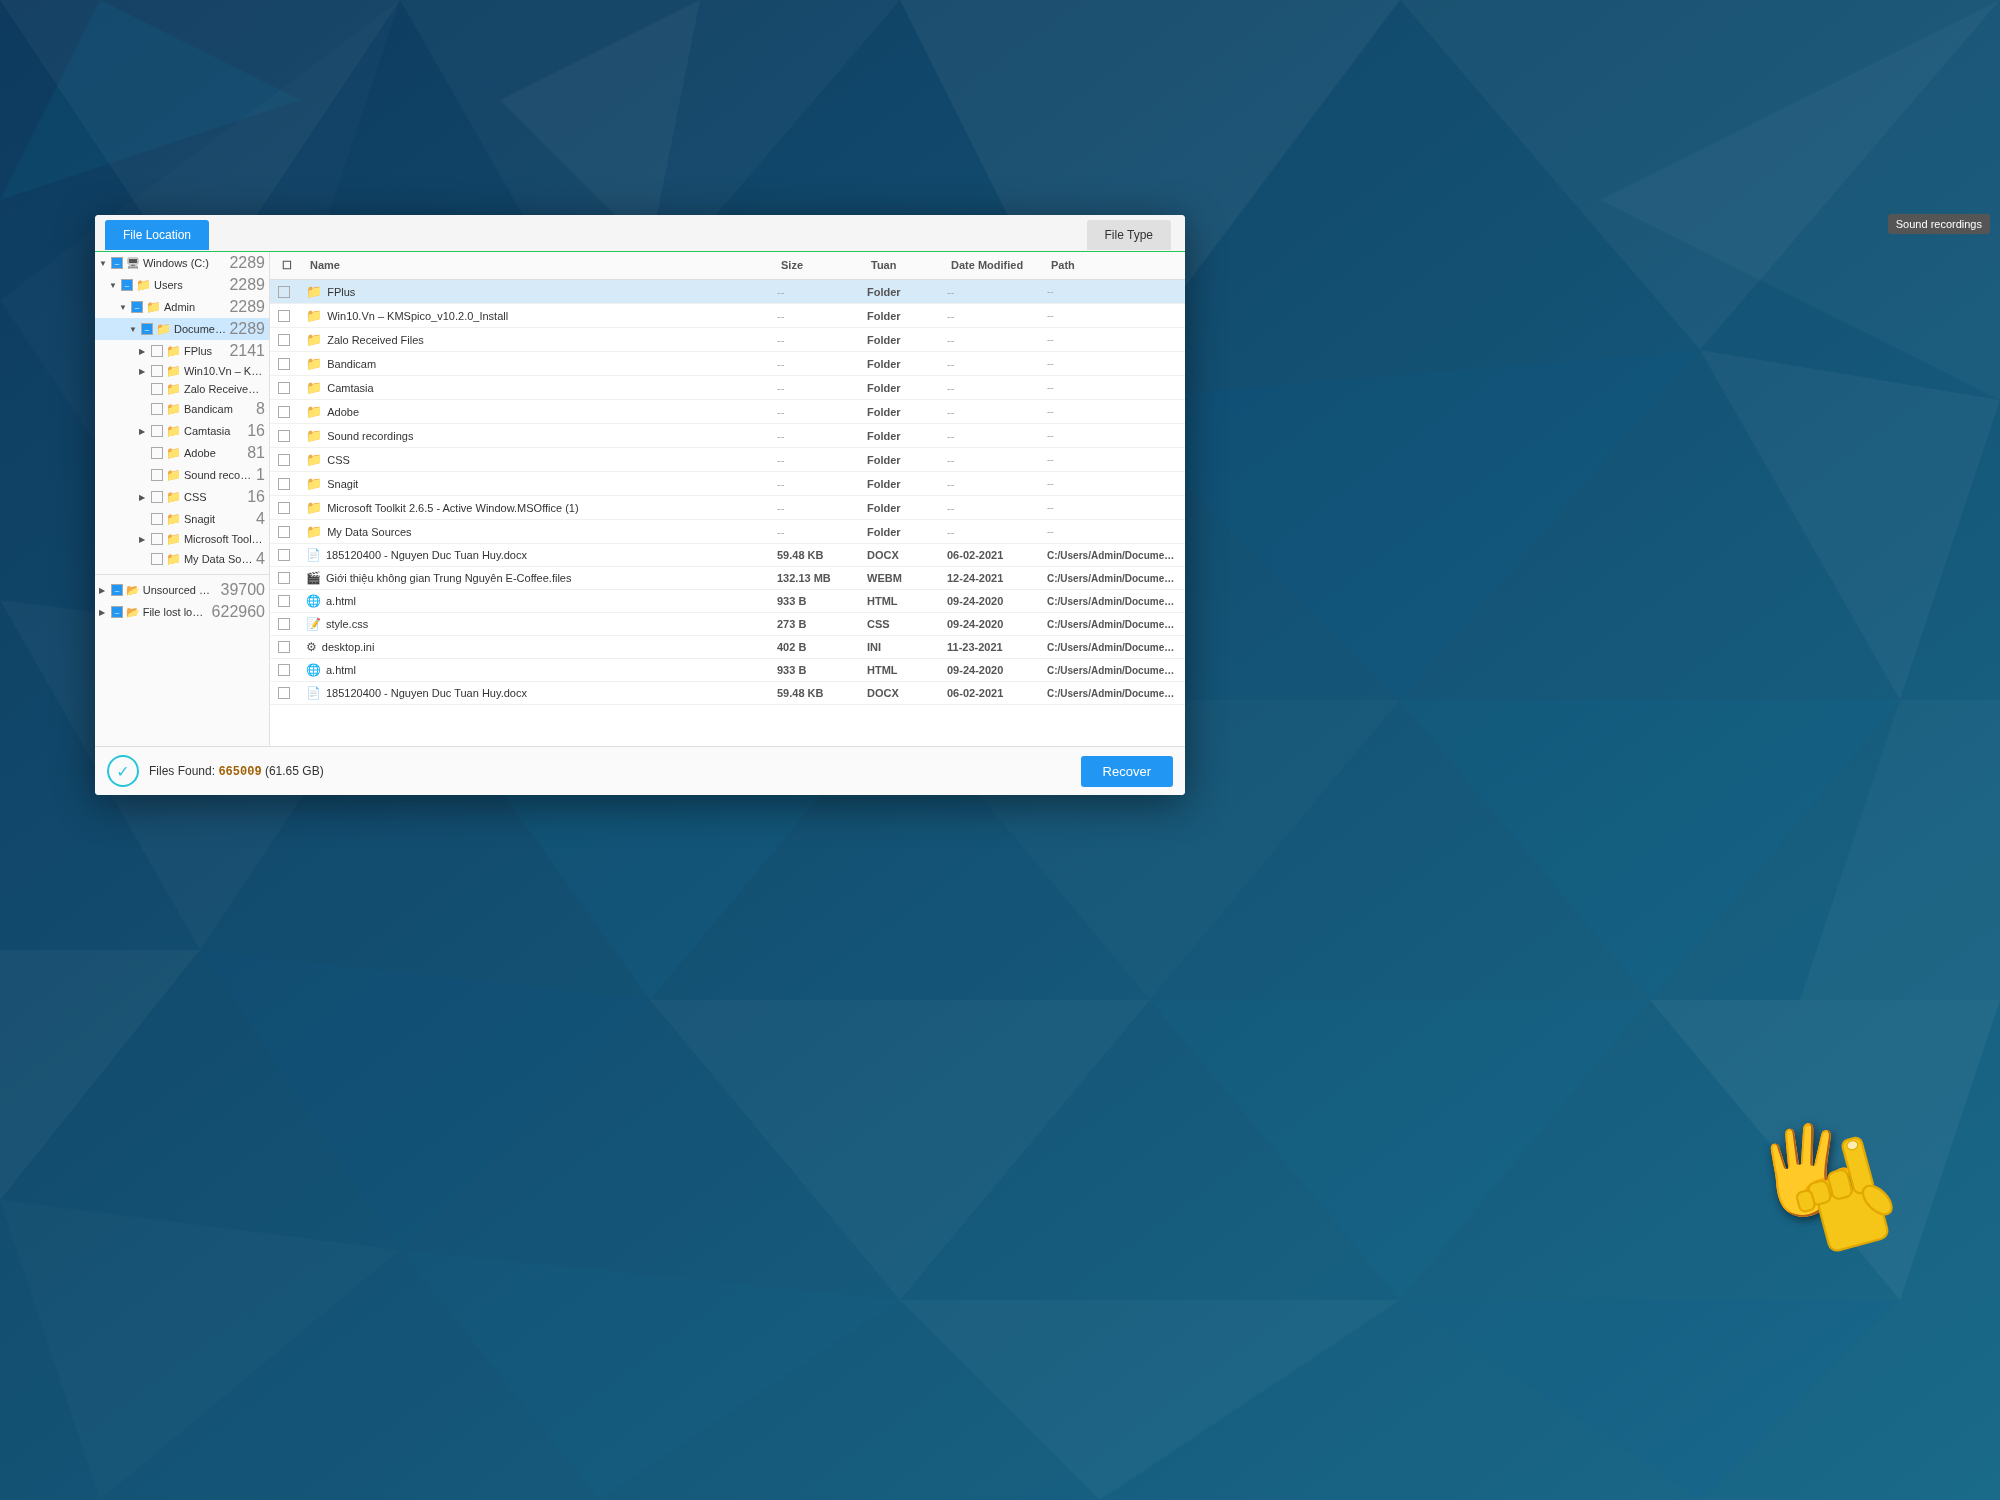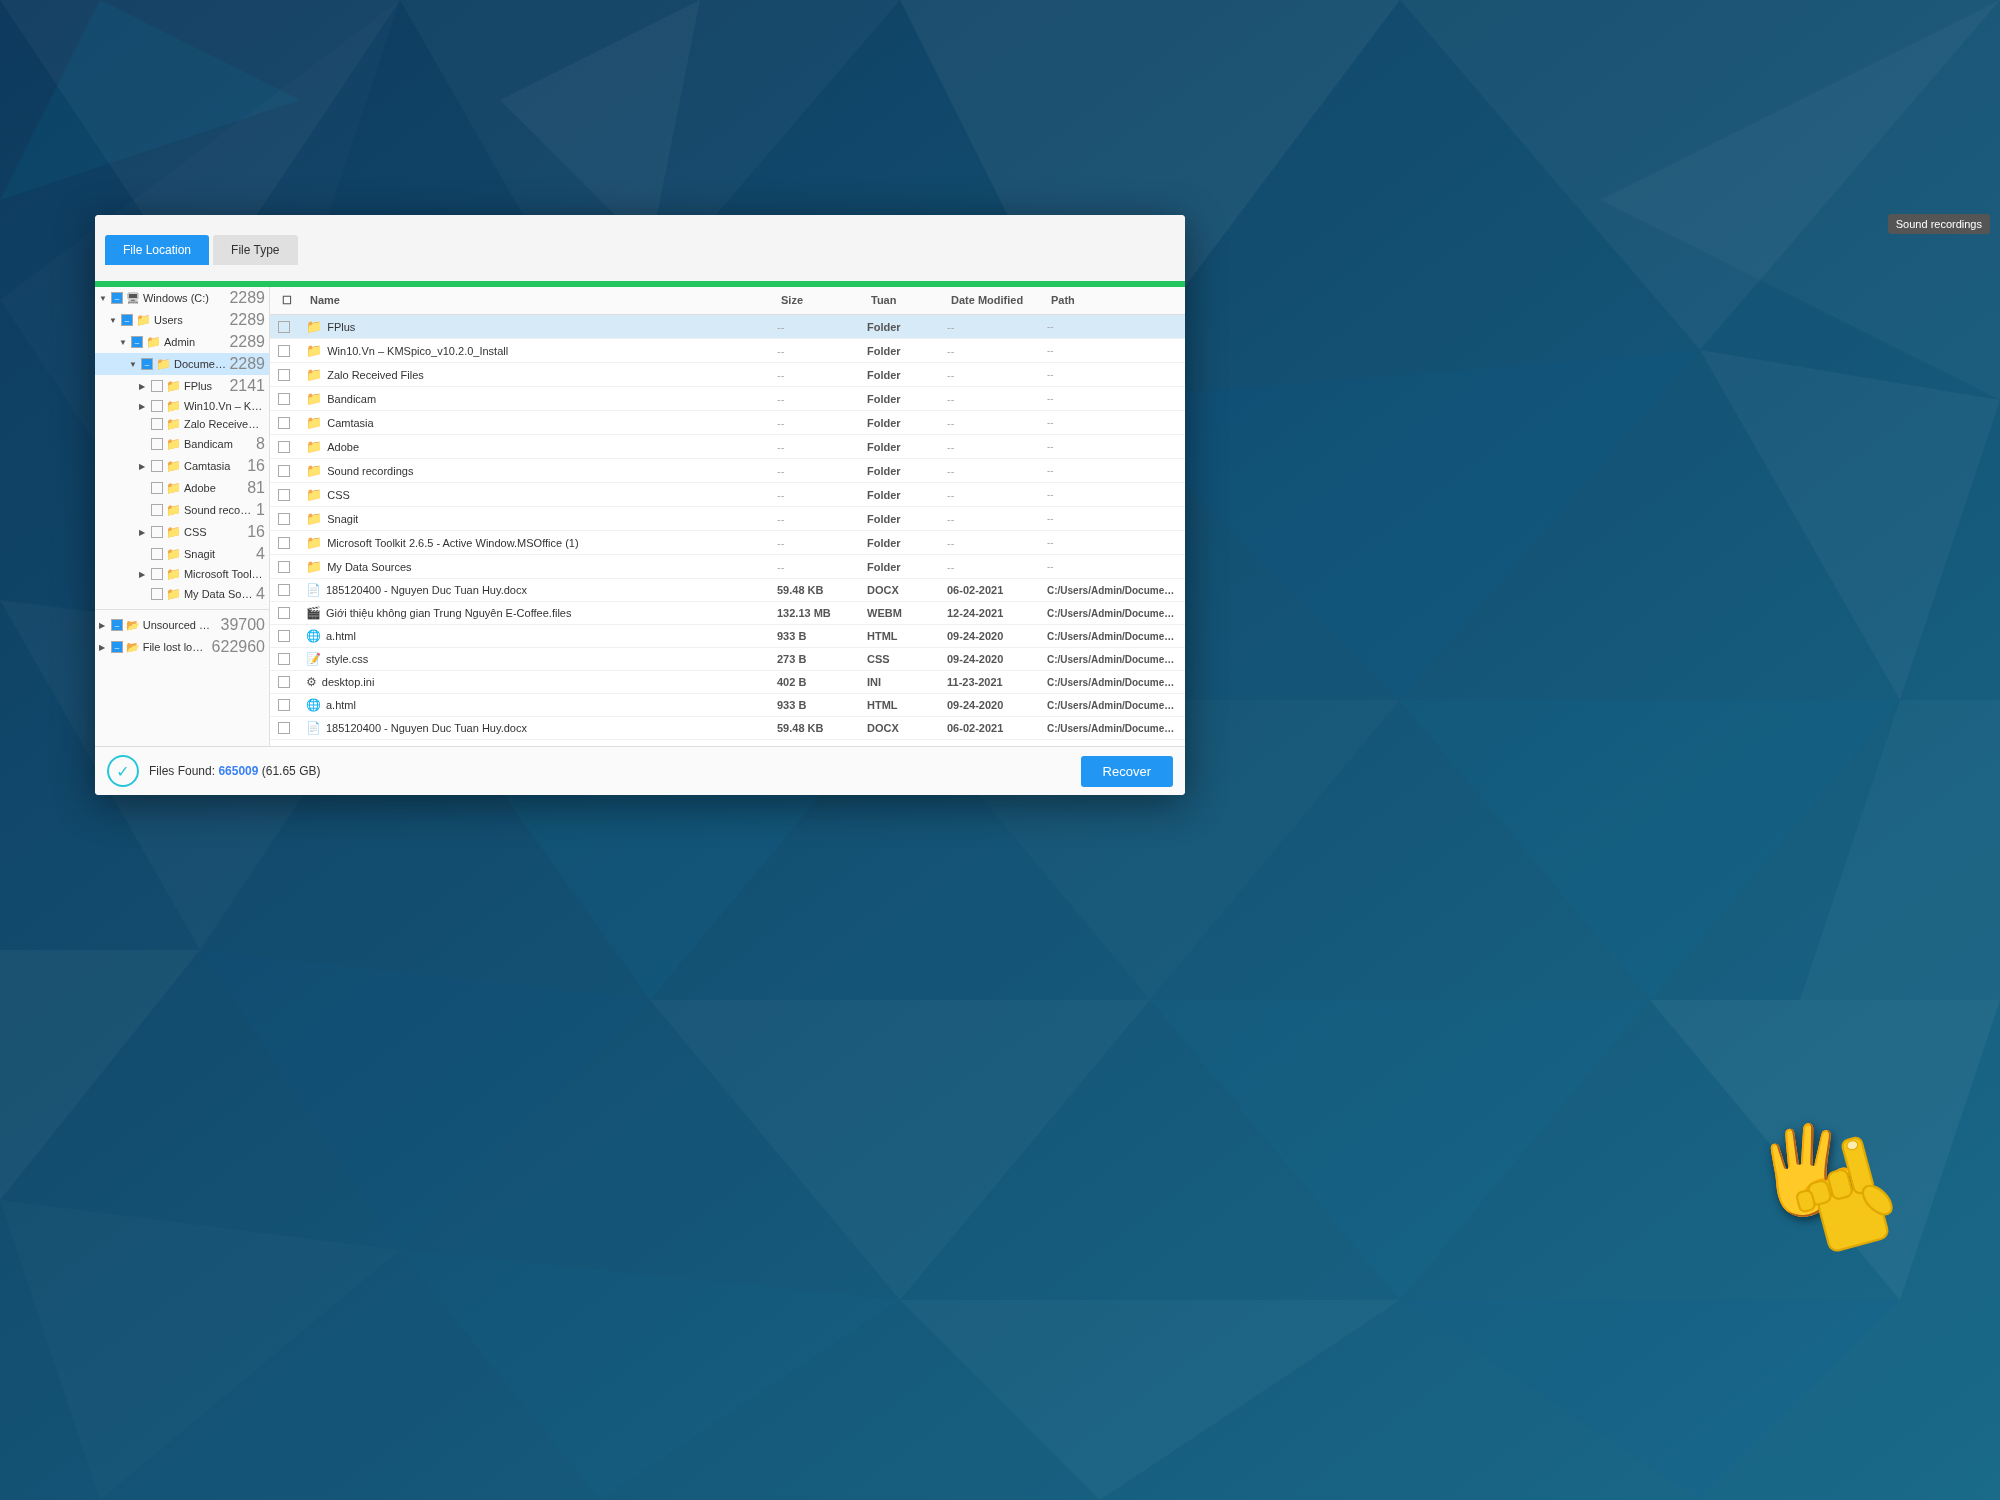--- a/index.html
+++ b/index.html
@@ -32,24 +32,25 @@
       box-shadow: 0 8px 40px rgba(0,0,0,0.45);
       display: flex;
       flex-direction: column;
       z-index: 10;
       overflow: hidden;
     }
 
     
     .top-tabs {
       display: flex;
-      border-bottom: 6px solid #22c55e;
+      border-bottom: 1px solid #22c55e;
       background: #f5f5f5;
-      padding: 16px 10px;
-      flex-shrink: 0;
+      padding: 1px 10px;
+      flex-shrink: 0;
+      justify-content: space-between;
     }
     .tab-btn {
       padding: 8px 18px;
       font-size: 12px;
       border: none;
       cursor: pointer;
       border-radius: 3px 3px 0 0;
       margin-right: 4px;
       margin-top: 4px;
     }
@@ -233,21 +234,21 @@
       color: #26c6da;
       font-size: 16px;
       margin-right: 10px;
       flex-shrink: 0;
     }
     .footer-text {
       font-size: 12px;
       color: #333;
       flex: 1;
     }
-    .footer-text strong { color: #3b82f6; }
+    .footer-text strong { color: #a16207; font-family: Liberation Mono, monospace; }
     .recover-btn {
       background: #2196f3;
       color: #fff;
       border: none;
       padding: 8px 22px;
       border-radius: 3px;
       font-size: 13px;
       cursor: pointer;
       font-weight: 500;
     }

